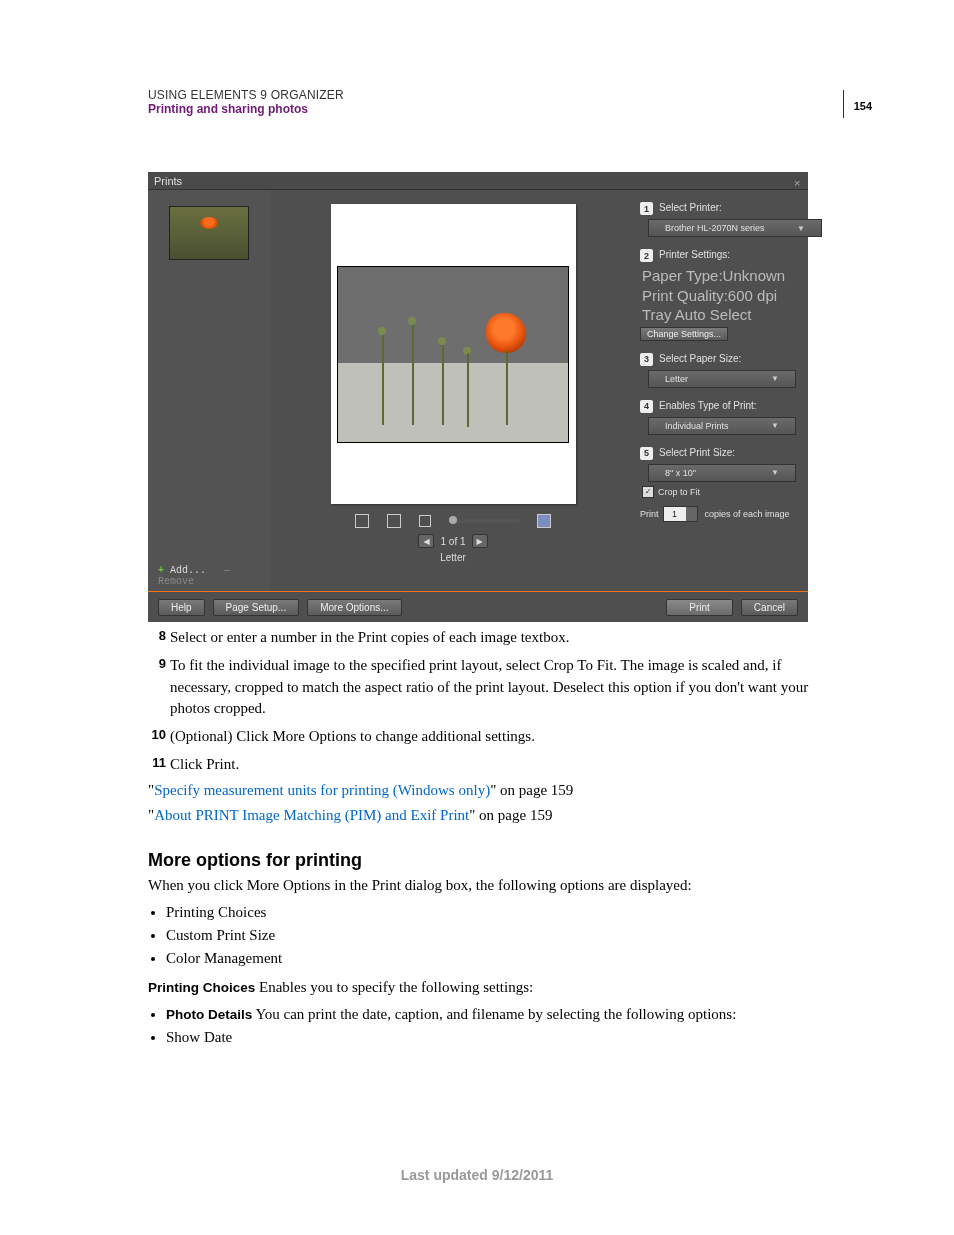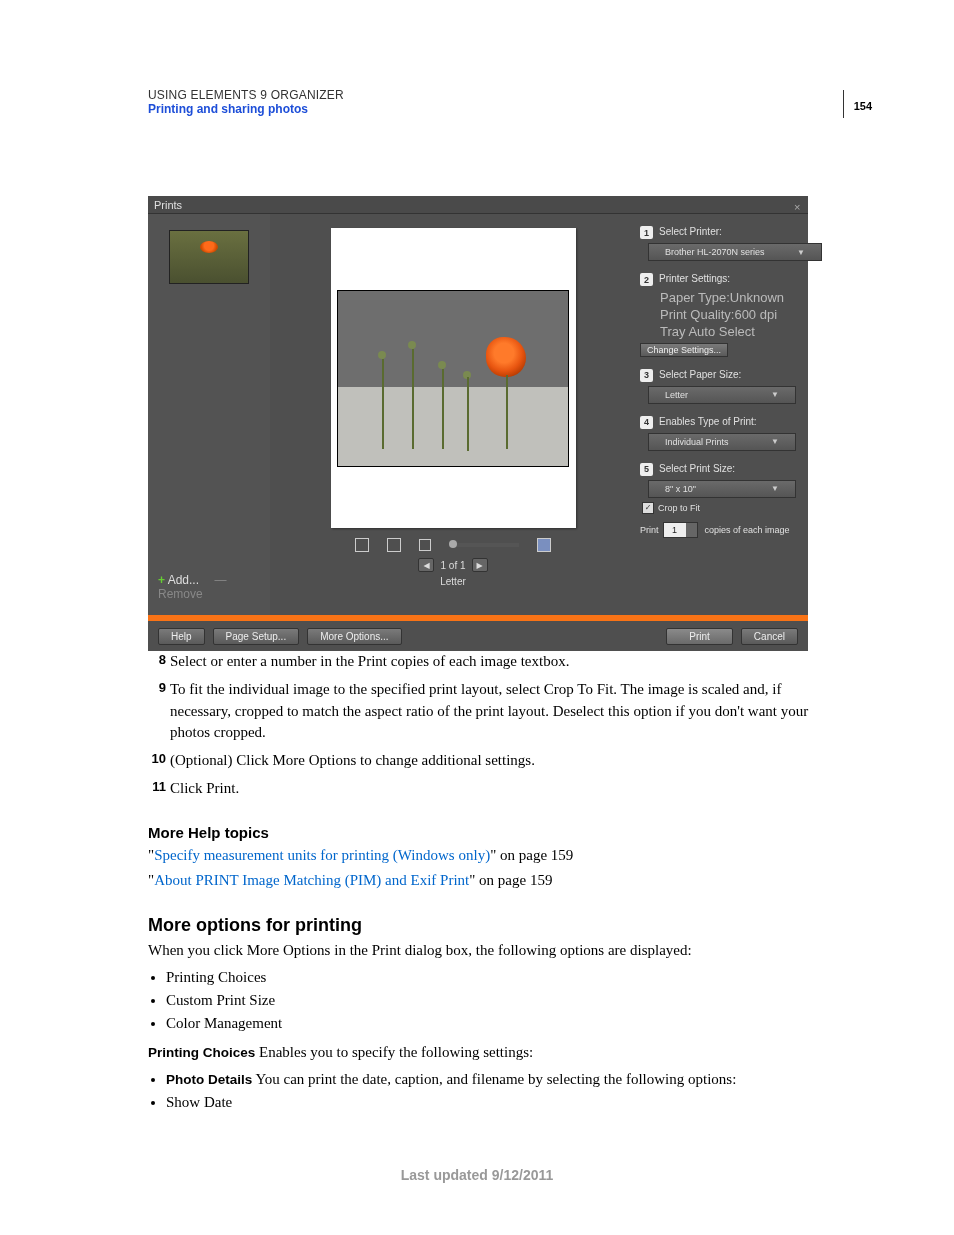--- a/index.html
+++ b/index.html
@@ -34,22 +34,22 @@
   .doc-header-1 {
     font-family: Arial, sans-serif;
     font-size: 12px;
     letter-spacing: 0.2px;
     color: #333;
   }
   .doc-header-2 {
     font-family: Arial, sans-serif;
     font-size: 12px;
     font-weight: bold;
-    color: #1d4ed8;
-    margin-bottom: 80px;
+    color: #701a75;
+    margin-bottom: 56px;
   }
   
   .dialog {
     width: 660px;
     height: 449px;
     background: #4f4f4f;
     margin-bottom: 6px;
     position: relative;
     font-family: "Segoe UI", Tahoma, sans-serif;
     color: #e0e0e0;
@@ -92,24 +92,25 @@
   .thumb::after{
     content:"";
     position:absolute;
     top:10px; left:30px;
     width:18px;height:12px;
     background: radial-gradient(circle at 50% 40%, #ff6a1a 40%, #cc4a00 70%);
     border-radius:50%;
   }
   .add-remove {
     position: absolute;
-    bottom: 14px;
+    bottom: 4px;
     left: 10px;
     color: #ddd;
-    font-size: 12px;
+    font-size: 10px;
+    font-family: Liberation Mono, monospace;
   }
   .add-remove .plus { color: #6c3; font-weight: bold; }
   .add-remove .minus { color: #888; margin-left: 12px; }
   .dlg-center {
     flex: 1;
     background: #4f4f4f;
     position: relative;
     display: flex;
     flex-direction: column;
     align-items: center;
@@ -194,38 +195,38 @@
     border: 1px solid #333;
     display: flex;
     align-items: center;
     justify-content: space-between;
     padding: 0 16px;
     font-size: 9px;
     margin-left: 8px;
     width: 140px;
   }
   .dd .arr{font-size:8px;color:#ccc;}
-  .sub-info{font-size:13px;color:#bbb;margin-left:20px;line-height:1.3;}
+  .sub-info{font-size:15px;color:#bbb;margin-left:2px;line-height:1.3;}
   .btn-small{
     display:inline-block;
     background:linear-gradient(#7a7a7a,#5a5a5a);
     border:1px solid #333;
     padding:1px 6px;
     font-size:9px;
     color:#eee;
     margin-top:2px;
   }
   .chk{display:flex;align-items:center;gap:4px;font-size:9px;margin-left:2px;margin-top:4px;}
   .chk-box{width:10px;height:10px;border:1px solid #333;background:#ddd;display:flex;align-items:center;justify-content:center;font-size:8px;color:#333;}
   .copies{display:flex;align-items:center;gap:4px;font-size:9px;margin-top:8px;}
   .spinner{width:22px;height:14px;background:#eee;color:#222;display:flex;align-items:center;justify-content:center;border:1px solid #333;position:relative;}
   .spinner::after{content:"";position:absolute;right:-12px;top:-1px;width:11px;height:14px;background:#666;border:1px solid #333;border-left:none;}
   .dlg-footer {
     height: 30px;
-    border-top: 6px solid #f97316;
+    border-top: 1px solid #f97316;
     background: #4f4f4f;
     display: flex;
     align-items: center;
     padding: 0 10px;
     gap: 8px;
   }
   .ft-btn{
     background:linear-gradient(#7a7a7a,#5a5a5a);
     border:1px solid #333;
     padding:2px 12px;
@@ -430,21 +431,20 @@
     <div class="step-row">
         <div class="step-no">10</div>
         <div class="step-txt">(Optional) Click More Options to change additional settings.</div>
       </div>
     <div class="step-row">
         <div class="step-no">11</div>
         <div class="step-txt">Click Print.</div>
       </div>
   </div>
 
-  <div class="h-more">More Help topics</div>
   <div class="ref-line">"<span class="link">Specify measurement units for printing (Windows only)</span><span>" on page 159</span></div>
   <div class="ref-line">"<span class="link">About PRINT Image Matching (PIM) and Exif Print</span><span>" on page 159</span></div>
 
   <div class="h-section">More options for printing</div>
   <div class="body-text">When you click More Options in the Print dialog box, the following options are displayed:</div>
   <ul class="bullets">
     <li>Printing Choices</li>
     <li>Custom Print Size</li>
     <li>Color Management</li>
   </ul>

